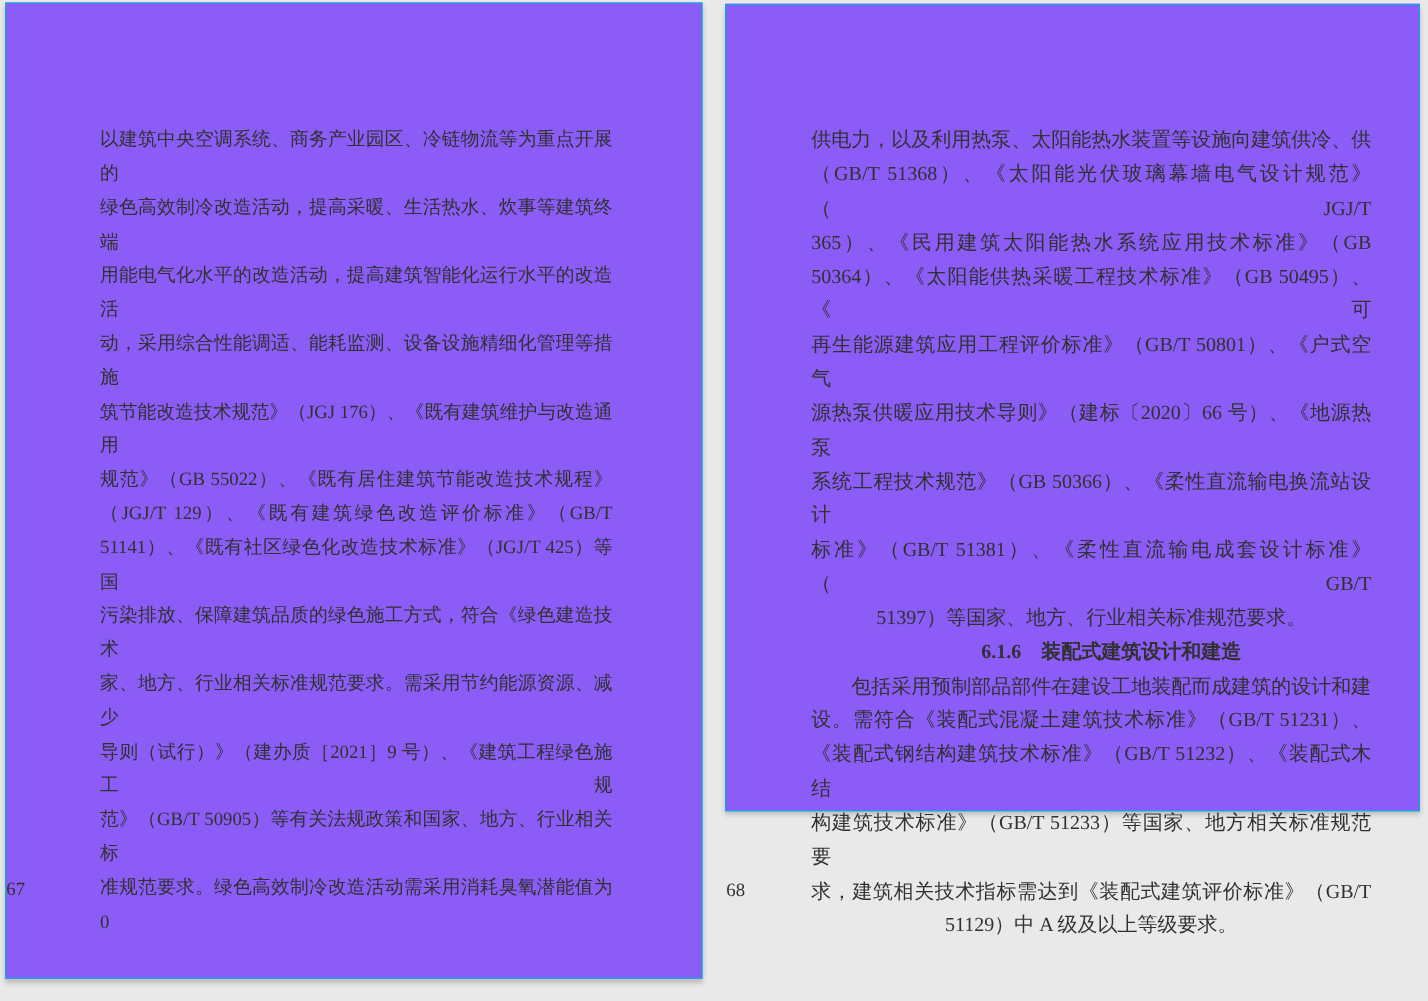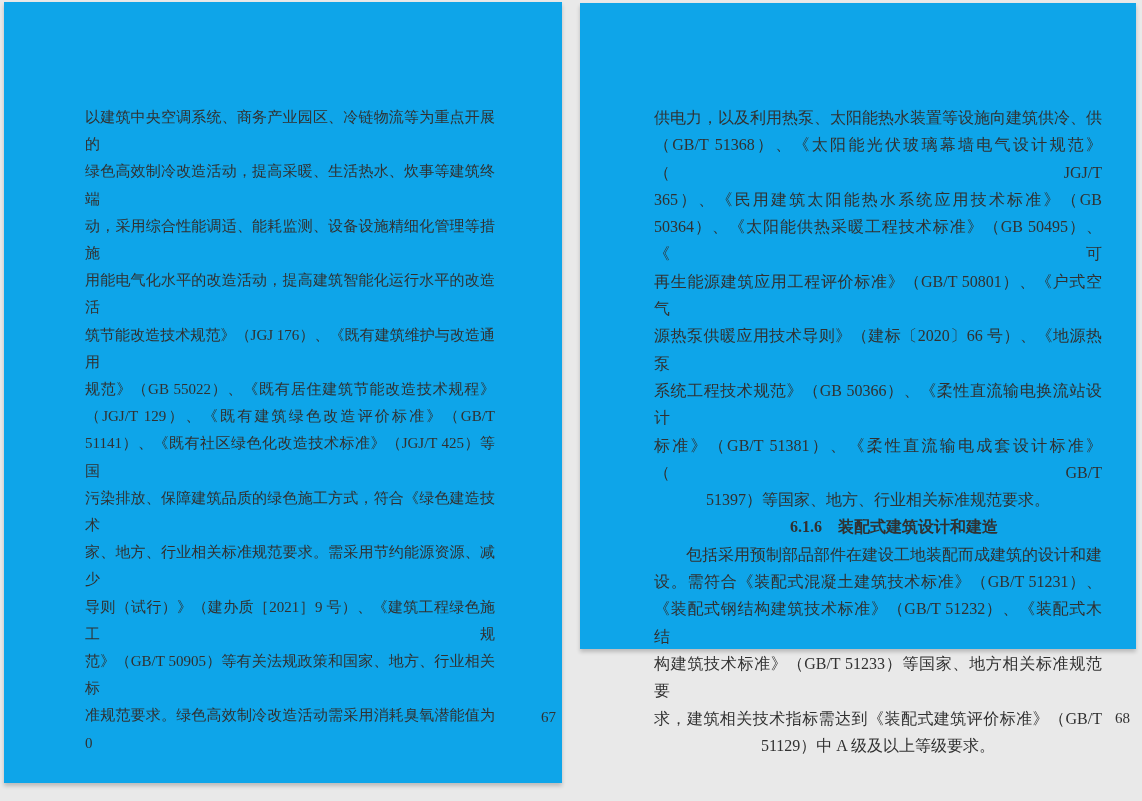--- a/index.html
+++ b/index.html
@@ -9,22 +9,22 @@
   body {
     width: 1142px;
     height: 801px;
     position: relative;
     overflow: hidden;
     background: #e9e9e9;
     font-family: "Liberation Serif", "DejaVu Serif", serif;
   }
   .page {
     position: absolute;
-    background: #0ea5e9;
-    border: 6px solid #0ea5e9;
+    background: #8b5cf6;
+    border: 1px solid #0ea5e9;
     box-shadow: 0 3px 4px rgba(0,0,0,0.20);
     box-sizing: border-box;
   }
   .page-left {
     left: 4px;
     top: 2px;
     width: 558px;
     height: 781px;
   }
   .page-right {
@@ -62,34 +62,34 @@
     font-weight: bold;
   }
   .line.indent {
     padding-left: 2em;
   }
   .page-number {
     position: absolute;
     top: 701px;
     left: 0;
     width: 100%;
-    text-align: right;
+    text-align: left;
     font-size: 15px;
     color: #313131;
   }
 </style>
 </head>
 <body>
 
 <div class="page page-left">
   <div class="textblock">
       <div class="line full">以建筑中央空调系统、商务产业园区、冷链物流等为重点开展的</div>
       <div class="line full">绿色高效制冷改造活动，提高采暖、生活热水、炊事等建筑终端</div>
+      <div class="line full">用能电气化水平的改造活动，提高建筑智能化运行水平的改造活</div>
       <div class="line full">动，采用综合性能调适、能耗监测、设备设施精细化管理等措施</div>
-      <div class="line full">用能电气化水平的改造活动，提高建筑智能化运行水平的改造活</div>
       <div class="line full">筑节能改造技术规范》（JGJ 176）、《既有建筑维护与改造通用</div>
       <div class="line full">规范》（GB 55022）、《既有居住建筑节能改造技术规程》</div>
       <div class="line full">（JGJ/T 129）、《既有建筑绿色改造评价标准》（GB/T</div>
       <div class="line full">51141）、《既有社区绿色化改造技术标准》（JGJ/T 425）等国</div>
       <div class="line full">污染排放、保障建筑品质的绿色施工方式，符合《绿色建造技术</div>
       <div class="line full">家、地方、行业相关标准规范要求。需采用节约能源资源、减少</div>
       <div class="line full">导则（试行）》（建办质［2021］9 号）、《建筑工程绿色施工规</div>
       <div class="line full">范》（GB/T 50905）等有关法规政策和国家、地方、行业相关标</div>
       <div class="line full">准规范要求。绿色高效制冷改造活动需采用消耗臭氧潜能值为 0</div>
     </div>

